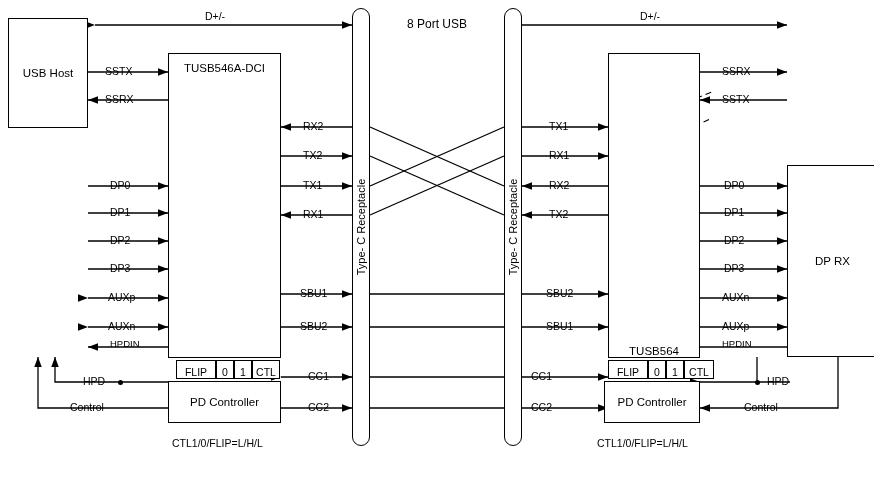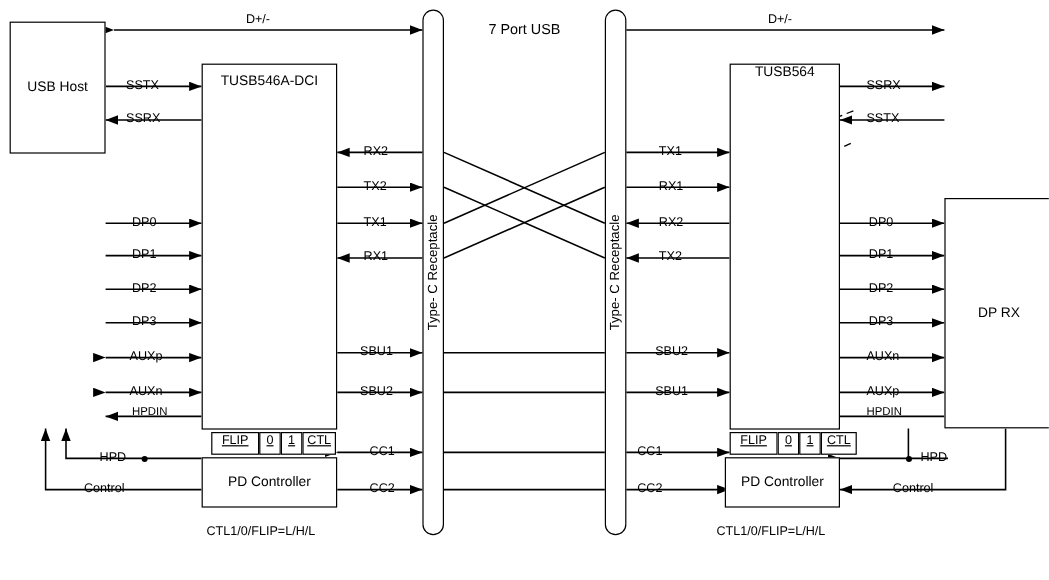--- a/index.html
+++ b/index.html
@@ -41,21 +41,21 @@
     white-space:nowrap;
     font-size:11px;
   }
   svg{position:absolute;left:0;top:0;width:874px;height:483px;overflow:visible;}
   .flipcell{
     position:absolute;
     border:1.5px solid #000;
     box-sizing:border-box;
     background:#fff;
     font-size:10.5px;
-    display:flex;align-items:flex-start;justify-content:center;text-decoration:underline;
+    display:flex;align-items:flex-end;justify-content:center;
   }
   .copy{
     position:absolute;
     right:8px;bottom:6px;
     font-size:10.5px;
     color:#e8402a;
     white-space:nowrap;
   }
   .dot{position:absolute;width:5px;height:5px;border-radius:50%;background:#000;}
 </style>
@@ -175,21 +175,21 @@
   </div>
 
   <div class="vert" style="left:352px;top:8px;width:18px;height:438px;">
     <span>Type- C Receptacle</span>
   </div>
 
   <div class="vert" style="left:504px;top:8px;width:18px;height:438px;">
     <span>Type- C Receptacle</span>
   </div>
 
-  <div class="box" style="left:608px;top:53px;width:92px;height:305px;align-items:flex-start;padding-top:0;">
+  <div class="box" style="left:608px;top:53px;width:92px;height:305px;align-items:flex-end;padding-top:0;">
     <span>TUSB564</span>
   </div>
 
   <div class="box" style="left:604px;top:381px;width:96px;height:42px;">
     <span>PD Controller</span>
   </div>
 
 
   <div class="box" style="left:787px;top:165px;width:91px;height:192px;">
     <span>DP RX</span>
@@ -214,21 +214,21 @@
   <div class="flipcell" style="left:648px;top:360px;width:18px;height:19px;">
     <span>0</span>
   </div>
   <div class="flipcell" style="left:666px;top:360px;width:18px;height:19px;">
     <span>1</span>
   </div>
   <div class="flipcell" style="left:684px;top:360px;width:30px;height:19px;">
     <span>CTL</span>
   </div>
 
-  <div class="lbl c" style="left:437px;top:18px;font-size:12px;">7 Port USB</div>
+  <div class="lbl c" style="left:437px;top:18px;font-size:12px;">8 Port USB</div>
 
   <div class="lbl c" style="left:215px;top:10px;">D+/-</div>
   <div class="lbl c" style="left:650px;top:10px;">D+/-</div>
 
   <div class="lbl" style="left:105px;top:65px;">SSTX</div>
   <div class="lbl" style="left:105px;top:93px;">SSRX</div>
 
   <div class="lbl" style="left:303px;top:120px;">RX2</div>
   <div class="lbl" style="left:303px;top:149px;">TX2</div>
   <div class="lbl" style="left:303px;top:179px;">TX1</div>

